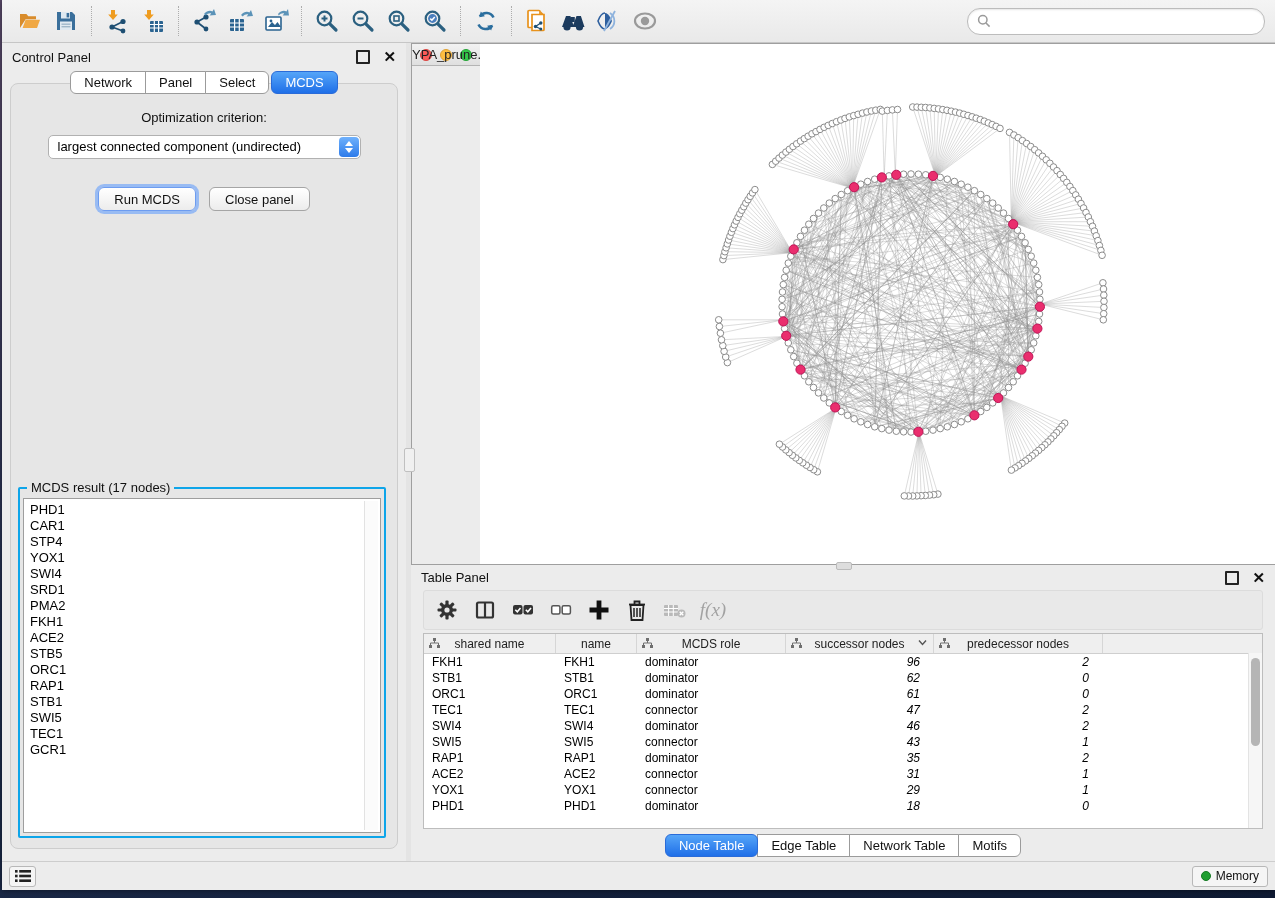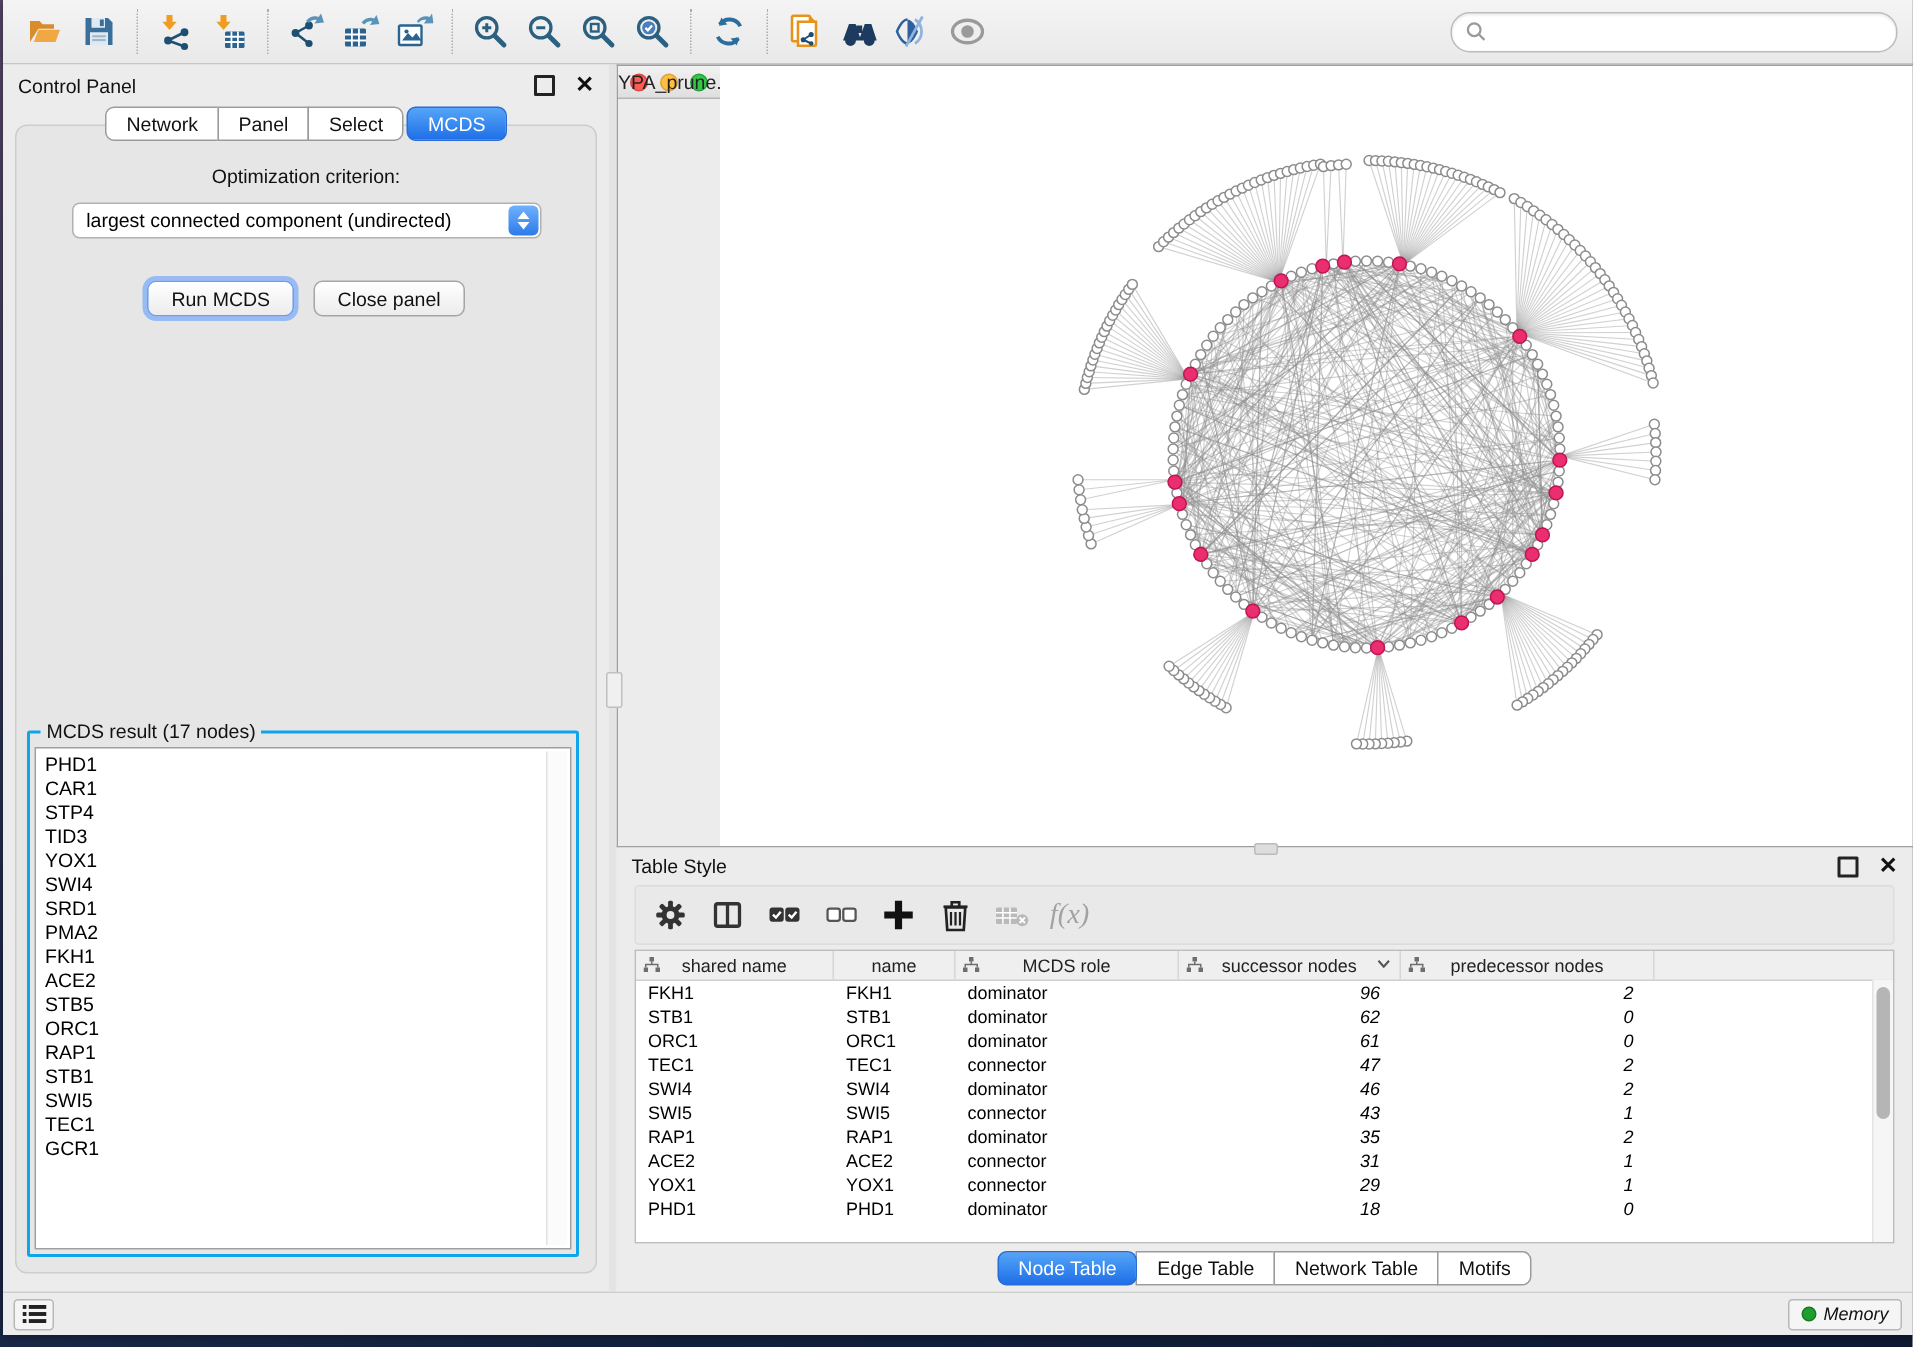--- a/index.html
+++ b/index.html
@@ -95,21 +95,21 @@
   .td.numcell{padding-right:14px;text-align:right;font-style:italic;}
   .tbl-vscroll{position:absolute;top:19px;right:0;bottom:0;width:13px;background:#f6f6f6;border-left:1px solid #e3e3e3;}
   .tbl-thumb{position:absolute;top:5px;left:2px;width:9px;height:88px;background:#b5b5b5;border-radius:5px;cursor:pointer;}
   .tp-tabs{flex:none;height:32px;display:flex;justify-content:center;align-items:center;}
 
   
   .statusbar{height:28px;flex:none;background:#ececec;border-top:1px solid #cdcdcd;display:flex;align-items:center;padding:0 7px;}
   .sb-btn{width:27px;height:21px;background:#f5f5f5;border:1px solid #b8b8b8;border-radius:3px;
     display:flex;align-items:center;justify-content:center;cursor:pointer;}
   .memory-btn{margin-left:auto;height:21px;background:#f5f5f5;border:1px solid #b8b8b8;border-radius:3px;
-    display:flex;align-items:center;gap:5px;padding:0 8px;font-size:12px;color:#111;cursor:pointer;font-style:italic;}
+    display:flex;align-items:center;gap:5px;padding:0 8px;font-size:12px;color:#111;cursor:pointer;}
   .mem-dot{width:10px;height:10px;border-radius:50%;background:#1f9e30;border:1px solid #157a23;box-sizing:border-box;}
 </style>
 </head>
 <body>
 
 <div class="app">
 
   <div class="toolbar">
     <button class="tb-btn">
       <span>
@@ -320,21 +320,20 @@
           <button class="btn focus-ring">Run MCDS</button>
           <button class="btn">Close panel</button>
         </div>
         <div class="result-group">
           <span class="result-legend">MCDS result (17 nodes)</span>
           <div class="result-list" id="mcds-list">
             <div class="result-scroll"></div>
           <div class="result-item">PHD1</div>
               <div class="result-item">CAR1</div>
               <div class="result-item">STP4</div>
-              <div class="result-item">TID3</div>
               <div class="result-item">YOX1</div>
               <div class="result-item">SWI4</div>
               <div class="result-item">SRD1</div>
               <div class="result-item">PMA2</div>
               <div class="result-item">FKH1</div>
               <div class="result-item">ACE2</div>
               <div class="result-item">STB5</div>
               <div class="result-item">ORC1</div>
               <div class="result-item">RAP1</div>
               <div class="result-item">STB1</div>
@@ -1197,21 +1196,21 @@
               <circle cx="306.2" cy="291.8" r="4.6" fill="#ea2e6e" stroke="#c01457" stroke-width="1"></circle>
               <circle cx="303.3" cy="277.4" r="4.6" fill="#ea2e6e" stroke="#c01457" stroke-width="1"></circle>
               <circle cx="313.7" cy="205.4" r="4.6" fill="#ea2e6e" stroke="#c01457" stroke-width="1"></circle>
             </svg>
           </div>
       </div>
 
       <div class="table-panel">
         <div class="hgrip"></div>
         <div class="tp-header">
-          <span>Table Style</span>
+          <span>Table Panel</span>
           <span class="win-float"></span>
           <span class="win-close">✕</span>
         </div>
         <div class="tp-toolbar">
           <button class="tp-btn">
             <span>
                 <svg width="22" height="22" viewBox="0 0 22 22">
                   <g fill="#333">
                     <rect x="9.4" y="1.5" width="3.2" height="19" rx="1"></rect>
                     <rect x="9.4" y="1.5" width="3.2" height="19" rx="1" transform="rotate(45 11 11)"></rect>

